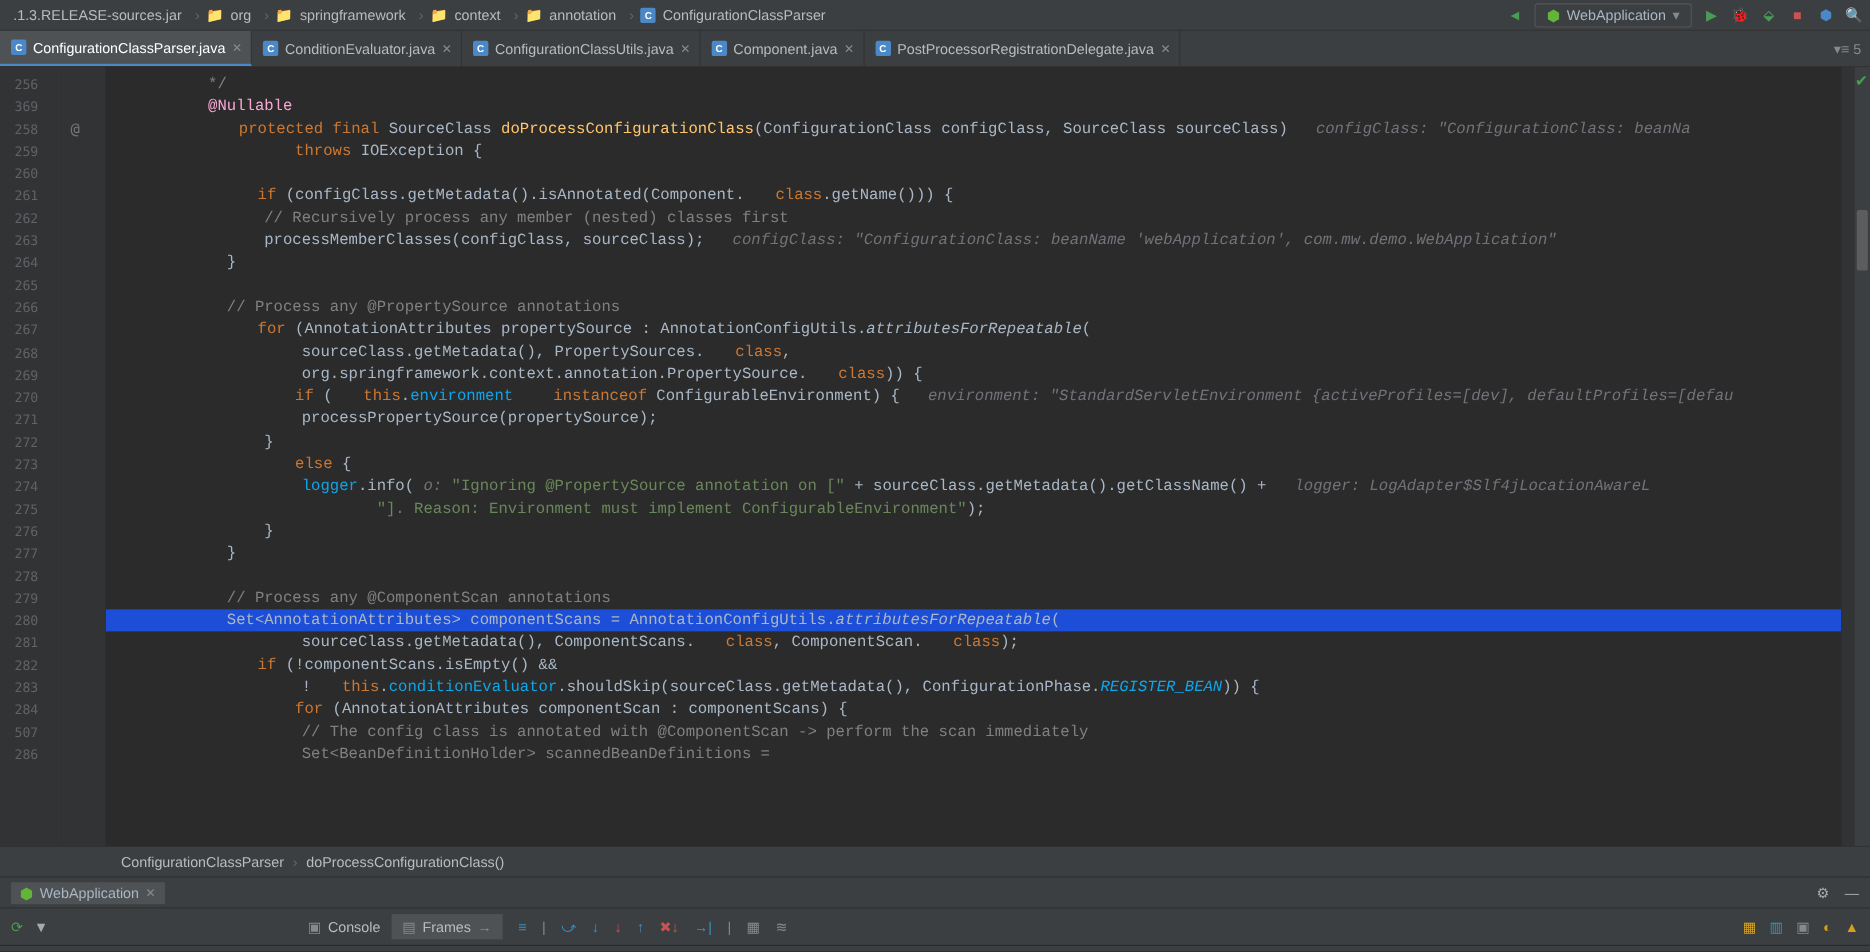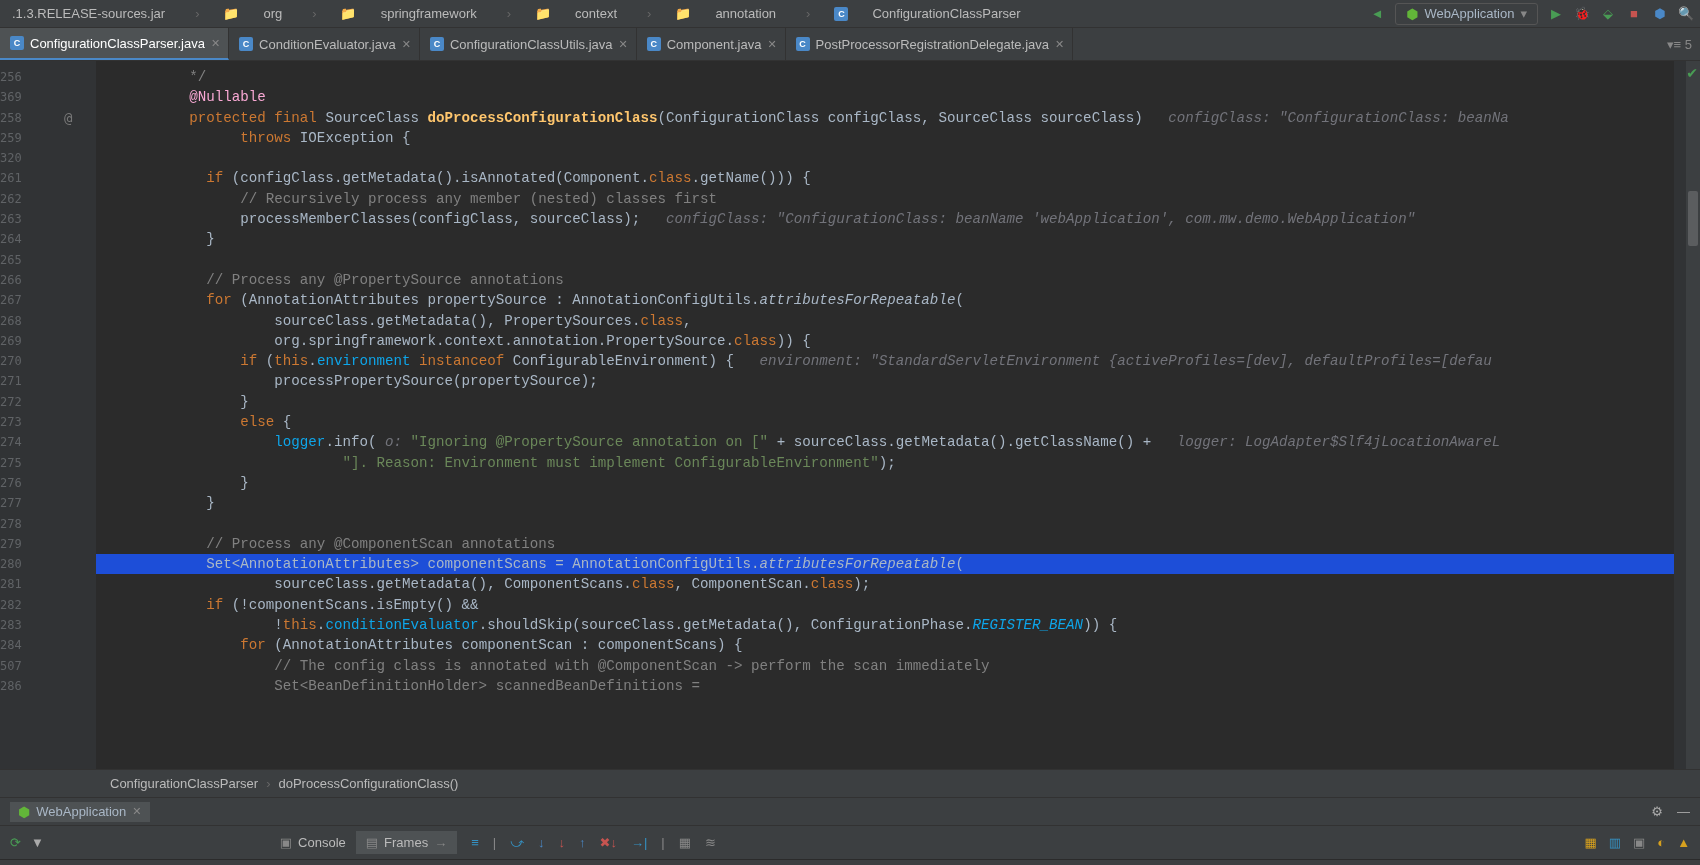--- a/index.html
+++ b/index.html
@@ -1,42 +1,42 @@
 <!DOCTYPE html>
 <html><head>
 <meta charset="utf-8">
 <style>
 * { margin:0; padding:0; box-sizing:border-box; }
 body { background:#2b2b2b; font-family:"Segoe UI",sans-serif; color:#a9b7c6; font-size:13px; width:1700px; height:865px; overflow:hidden; display:flex; flex-direction:column; }
 .topbar { height:28px; background:#3c3f41; display:flex; align-items:center; padding:0 6px; border-bottom:1px solid #323232; }
-.crumbs { display:flex; align-items:center; gap:18px; color:#bbb; }
+.crumbs { display:flex; align-items:center; gap:0; color:#bbb; }
 .crumbs span { padding:2px 6px; }
 .crumbs .sep { color:#666; }
 .top-actions { margin-left:auto; display:flex; align-items:center; gap:10px; }
 .run-conf { background:#3c3f41; border:1px solid #555; padding:2px 10px; border-radius:3px; display:flex; align-items:center; gap:6px; }
 .icon { width:16px; height:16px; display:inline-flex; align-items:center; justify-content:center; font-size:13px; }
 .tabs { height:33px; background:#3c3f41; display:flex; align-items:stretch; border-bottom:1px solid #323232; }
 .tab { display:flex; align-items:center; padding:0 8px 0 10px; gap:6px; border-right:1px solid #323232; cursor:pointer; color:#bbb; }
 .tab.active { background:#4e5254; color:#fff; border-bottom:2px solid #4a88c7; }
 .tab .close { color:#888; font-size:11px; }
 .tab-ico { width:14px; height:14px; background:#4a88c7; border-radius:2px; display:flex; align-items:center; justify-content:center; font-size:9px; color:#fff; font-weight:bold; }
 .tabs-right { margin-left:auto; display:flex; align-items:center; padding:0 8px; color:#888; gap:6px; }
 .editor-wrap { flex:1; display:flex; overflow:hidden; position:relative; }
-.gutter { width:56px; background:#313335; text-align:left; padding:6px 8px 0 0; font-family:Consolas,monospace; font-size:12px; color:#606366; flex-shrink:0; line-height:20.3px; }
+.gutter { width:56px; background:#313335; text-align:center; padding:6px 8px 0 0; font-family:Consolas,monospace; font-size:12px; color:#606366; flex-shrink:0; line-height:20.3px; }
 .gutter div { height:20.3px; }
 .marks { width:40px; background:#313335; padding:6px 0 0 8px; font-family:Consolas,monospace; font-size:14px; color:#787878; flex-shrink:0; line-height:20.3px; }
 .marks div { height:20.3px; }
 .code { flex:1; padding:6px 0 0 0; font-family:Consolas,"Courier New",monospace; font-size:14.2px; line-height:20.3px; overflow:hidden; white-space:pre; background:#2b2b2b; }
 .code .ln { height:20.3px; padding-left:8px; }
 .code .hl { background:#1d4ed8; }
-.kw { color:#cc7832; }
+.kw { color:#cc7832;margin-left:28px; }
 .str { color:#6a8759; }
 .cm { color:#808080; }
 .it { font-style:italic; }
-.fn { color:#ffc66d;font-weight:bold; }
+.fn { color:#ffc66d; }
 .ann { color:#f9a8d4; }
 .fld { color:#0ea5e9; }
 .txt { color:#a9b7c6; }
 .hint { color:#72737a; font-style:italic; }
 .scrollbar { width:14px; background:#3c3f41; position:relative; }
 .scroll-thumb { position:absolute; top:130px; width:10px; left:2px; height:55px; background:#5b5d5f; border-radius:2px; }
 .check { position:absolute; top:4px; right:2px; color:#499c54; font-size:14px; }
 .strip { width:12px; background:#313335; }
 .crumb-bar { height:28px; background:#3c3f41; display:flex; align-items:center; padding-left:110px; color:#bbb; gap:8px; border-top:1px solid #323232; }
 .crumb-bar .sep2 { color:#666; }
@@ -128,21 +128,21 @@
       <span>▾≡ 5</span>
     </div>
   </div>
 
 <div class="editor-wrap">
   <div class="gutter" id="gutter">
       <div>256</div>
       <div>369</div>
       <div>258</div>
       <div>259</div>
-      <div>320</div>
+      <div>260</div>
       <div>261</div>
       <div>262</div>
       <div>263</div>
       <div>264</div>
       <div>265</div>
       <div>266</div>
       <div>267</div>
       <div>268</div>
       <div>269</div>
       <div>270</div>

